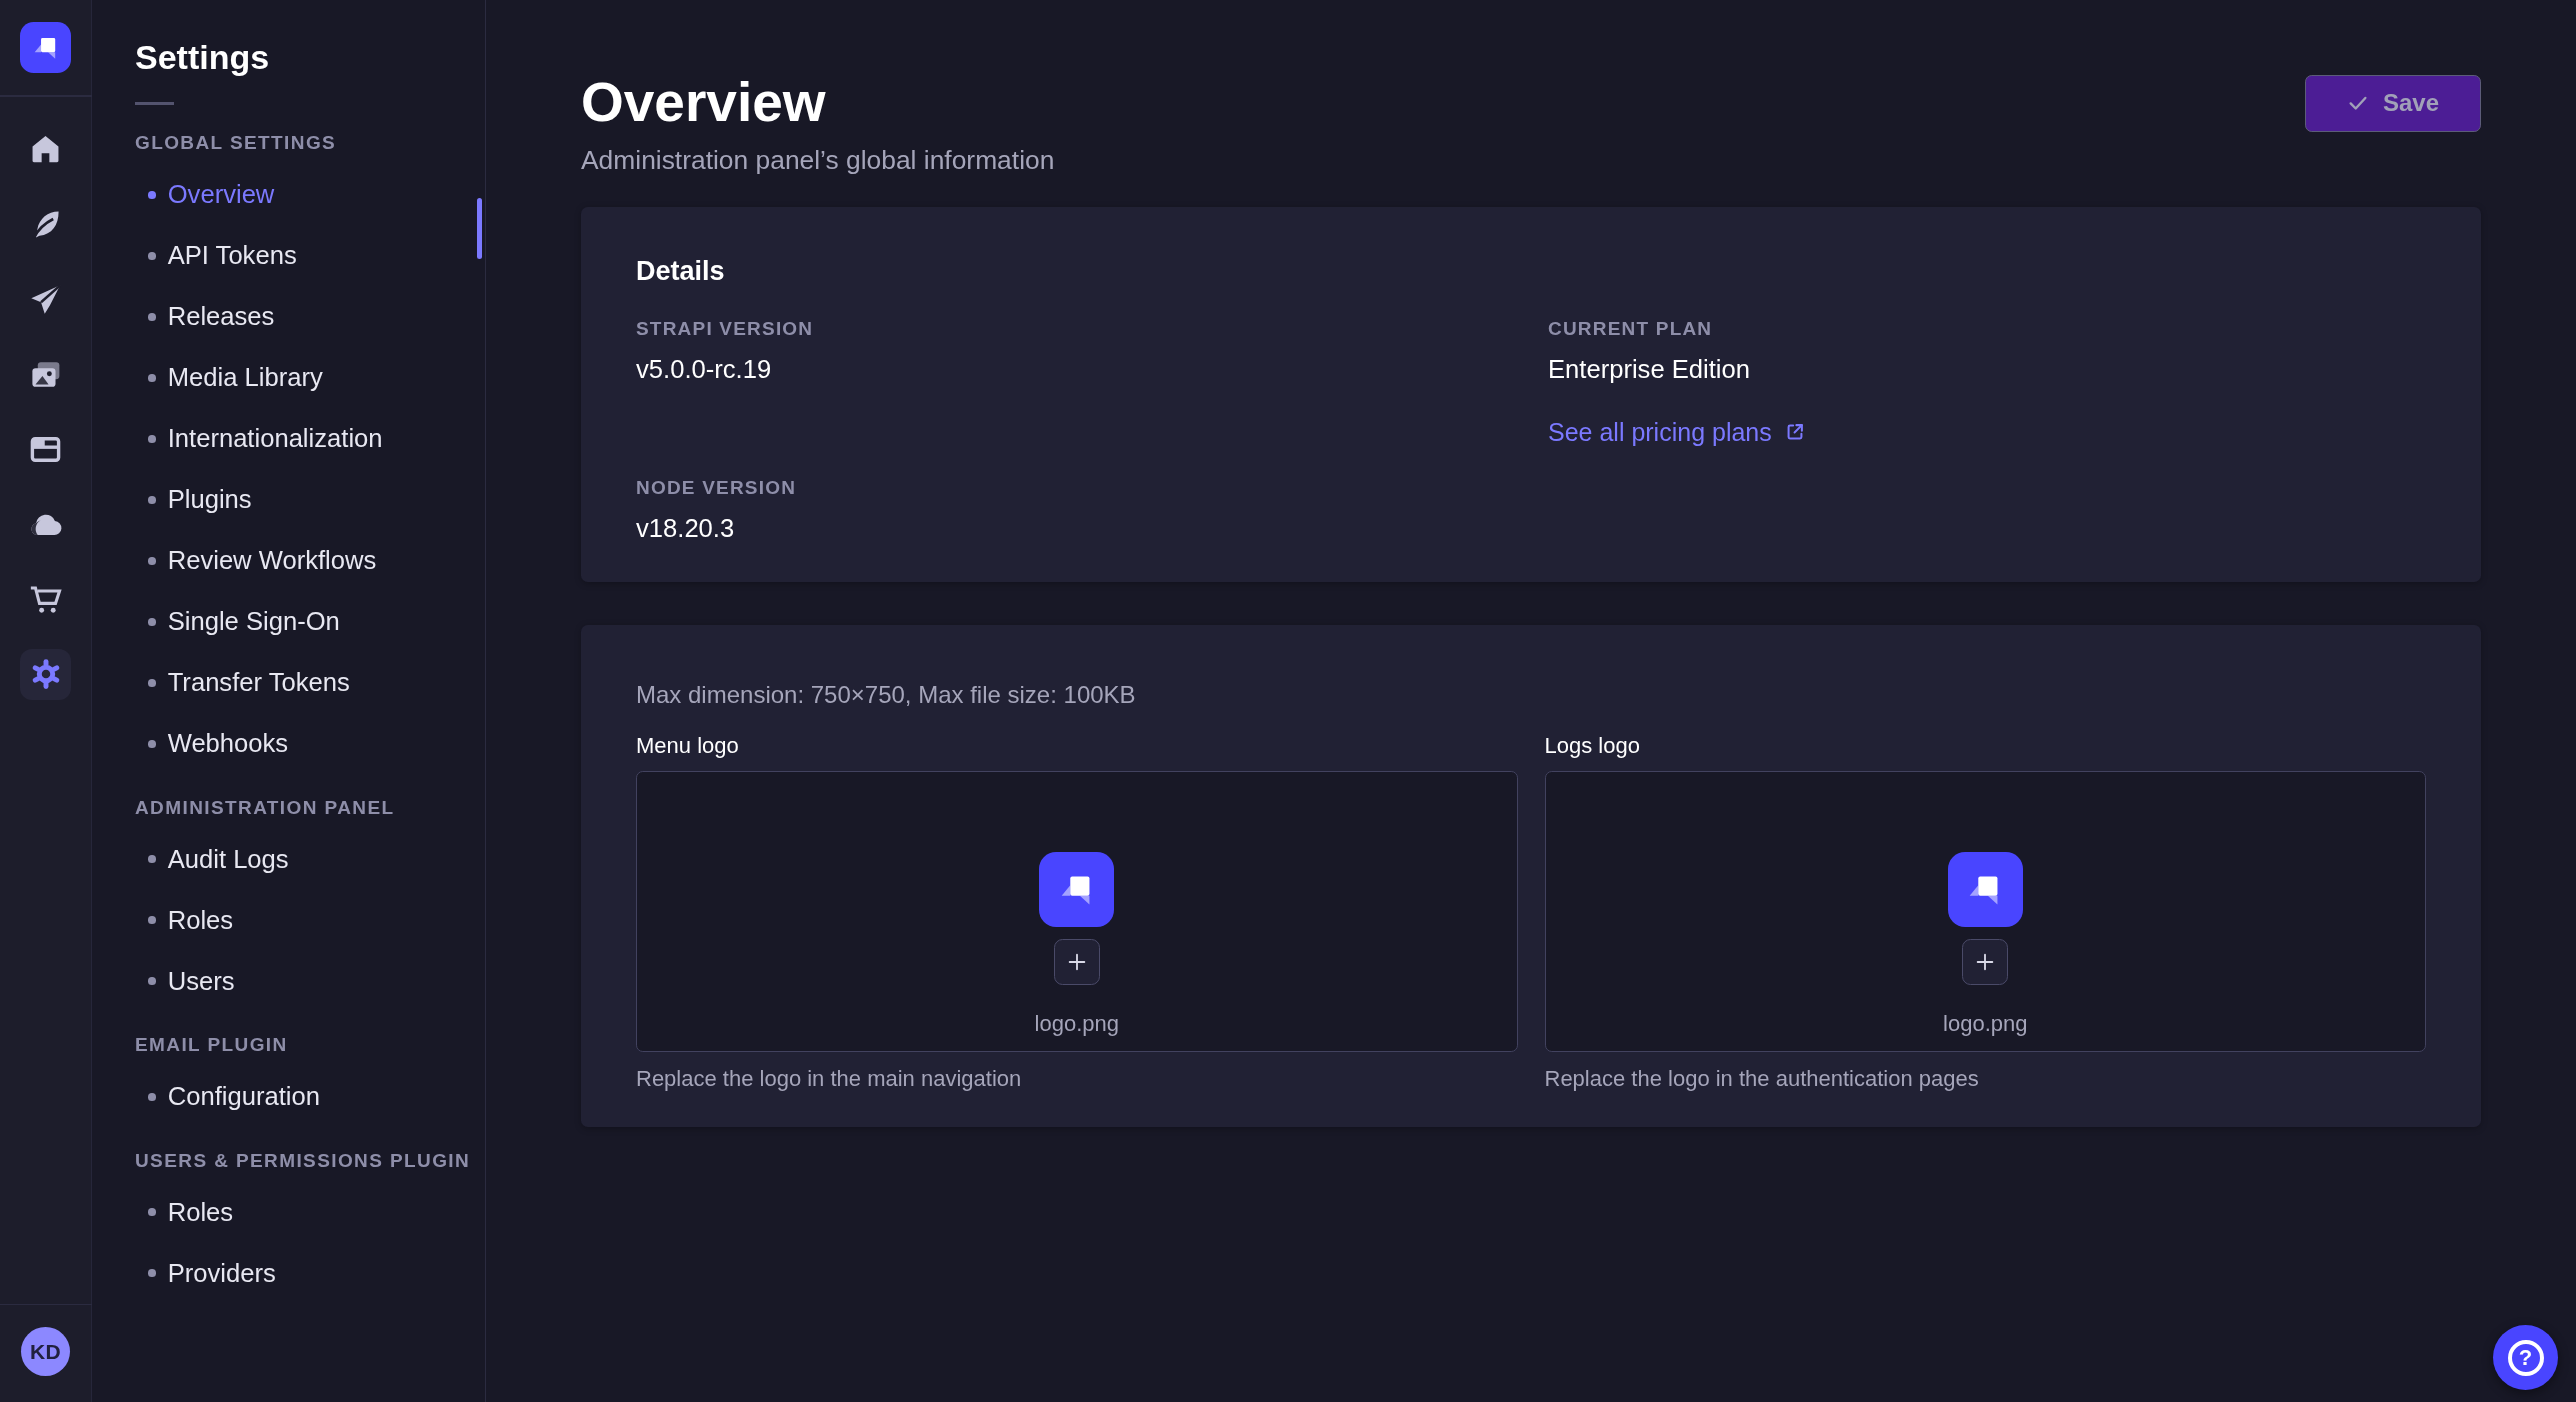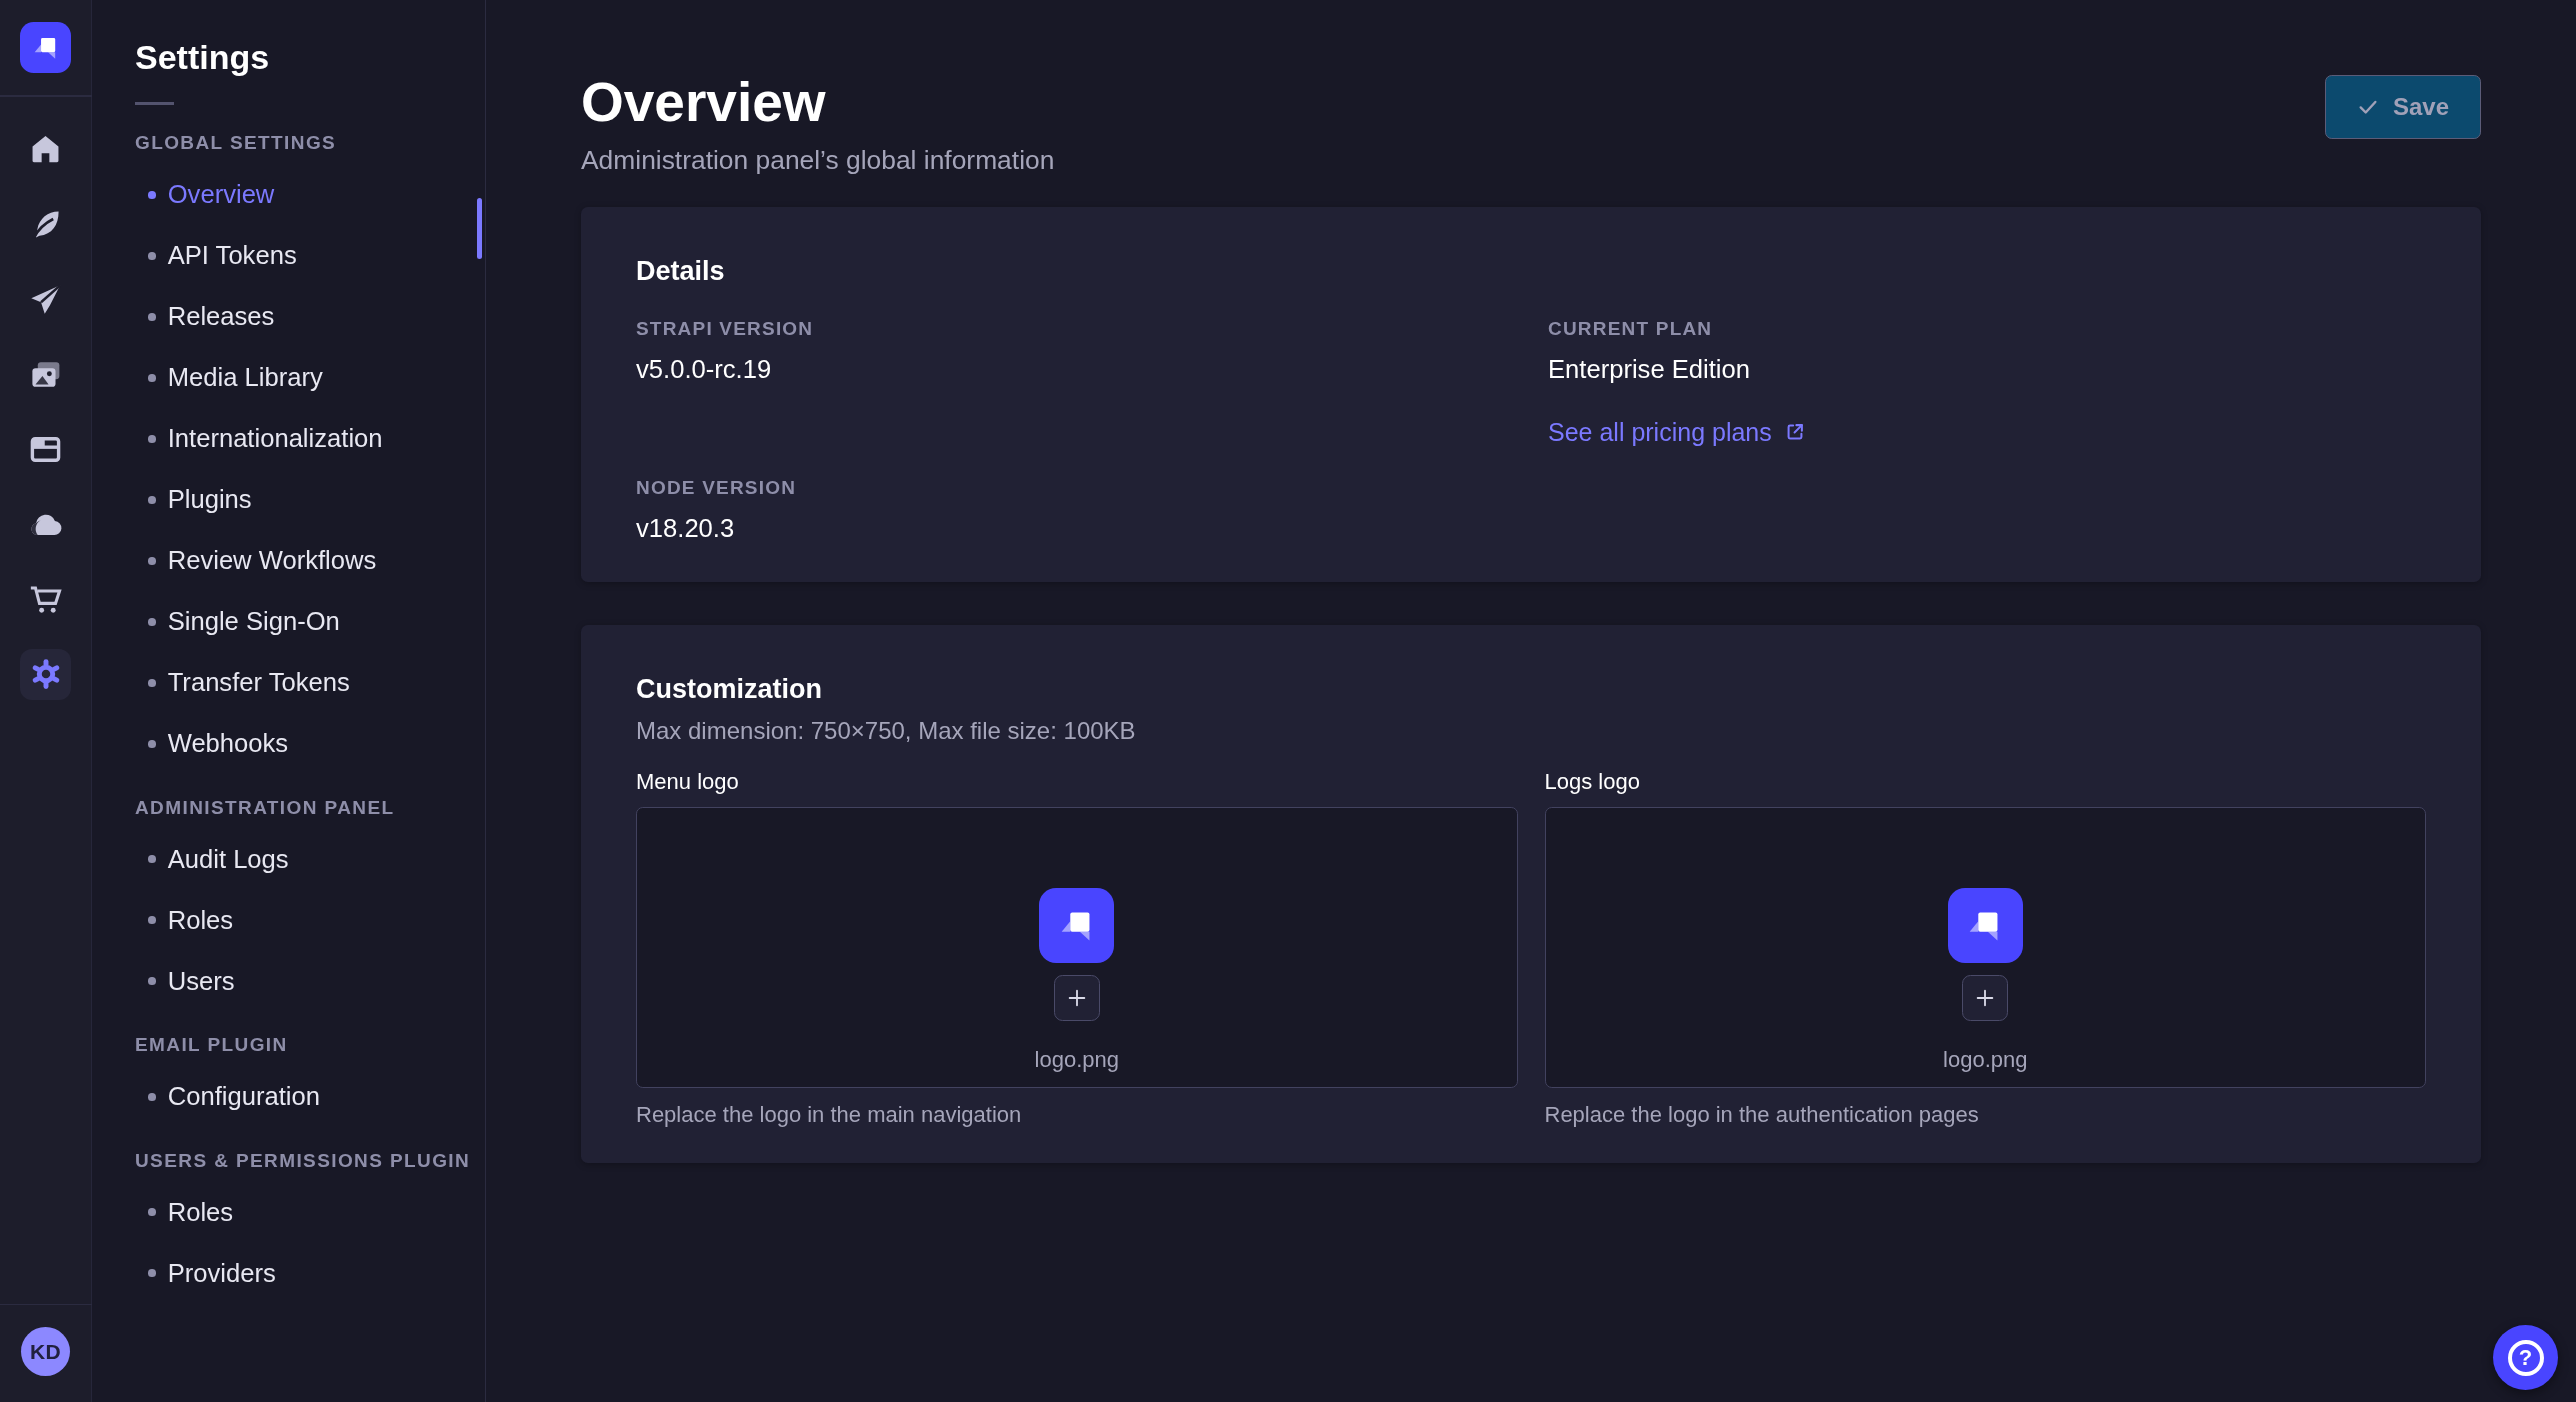--- a/index.html
+++ b/index.html
@@ -79,22 +79,22 @@
     width:5.1px; height:61px; border-radius:2.6px;
     background:#7b79ff; cursor:pointer;
   }
   
   main { flex:1 1 auto; height:100%; padding:73px 95px 0 95px; overflow:hidden; }
   .page-head { display:flex; justify-content:space-between; align-items:flex-start; }
   .page-title { font-size:55px; font-weight:700; line-height:58px; color:#ffffff; }
   .page-subtitle { margin-top:12px; font-size:26.4px; line-height:34px; color:#a5a5ba; }
   .save-btn {
     display:flex; align-items:center; gap:13.6px;
-    height:64px; padding:0 31px;
-    background:#0c4a6e; border:1.7px solid #5c5c78; border-radius:6.8px;
+    height:57px; padding:0 41px;
+    background:#4c1d95; border:1.7px solid #5c5c78; border-radius:6.8px;
     color:#a1a1b8; font-size:24px; font-weight:600;
     cursor:default; margin-top:1.7px;
   }
   
   .card {
     background:#212134; border-radius:6.8px;
     box-shadow:0 1.7px 6.8px rgba(0,0,0,.25);
   }
   .card-details { margin-top:30px; padding:46px 55px 37px 55px; }
   .card-title { font-size:27px; font-weight:600; line-height:36px; color:#ffffff; }
@@ -359,21 +359,20 @@
       </div>
       <div>
         <div class="kv-label">Node Version</div>
         <div class="kv-value">v18.20.3</div>
       </div>
       <div></div>
     </div>
   </section>
 
   <section class="card card-custom">
-    <h2 class="card-title">Customization</h2>
     <div class="card-subtitle">Max dimension: 750×750, Max file size: 100KB</div>
 
     <div class="logo-fields">
       <div>
         <div class="field-label">Menu logo</div>
         <div class="logo-box">
           <div class="logo-tile">
             <svg width="46" height="46" viewBox="0 0 48 48">
               <rect x="17" y="10" width="20" height="20" rx="2" fill="#ffffff"></rect>
               <polygon points="17,19 17,30 8,30" fill="rgba(255,255,255,0.5)"></polygon>

